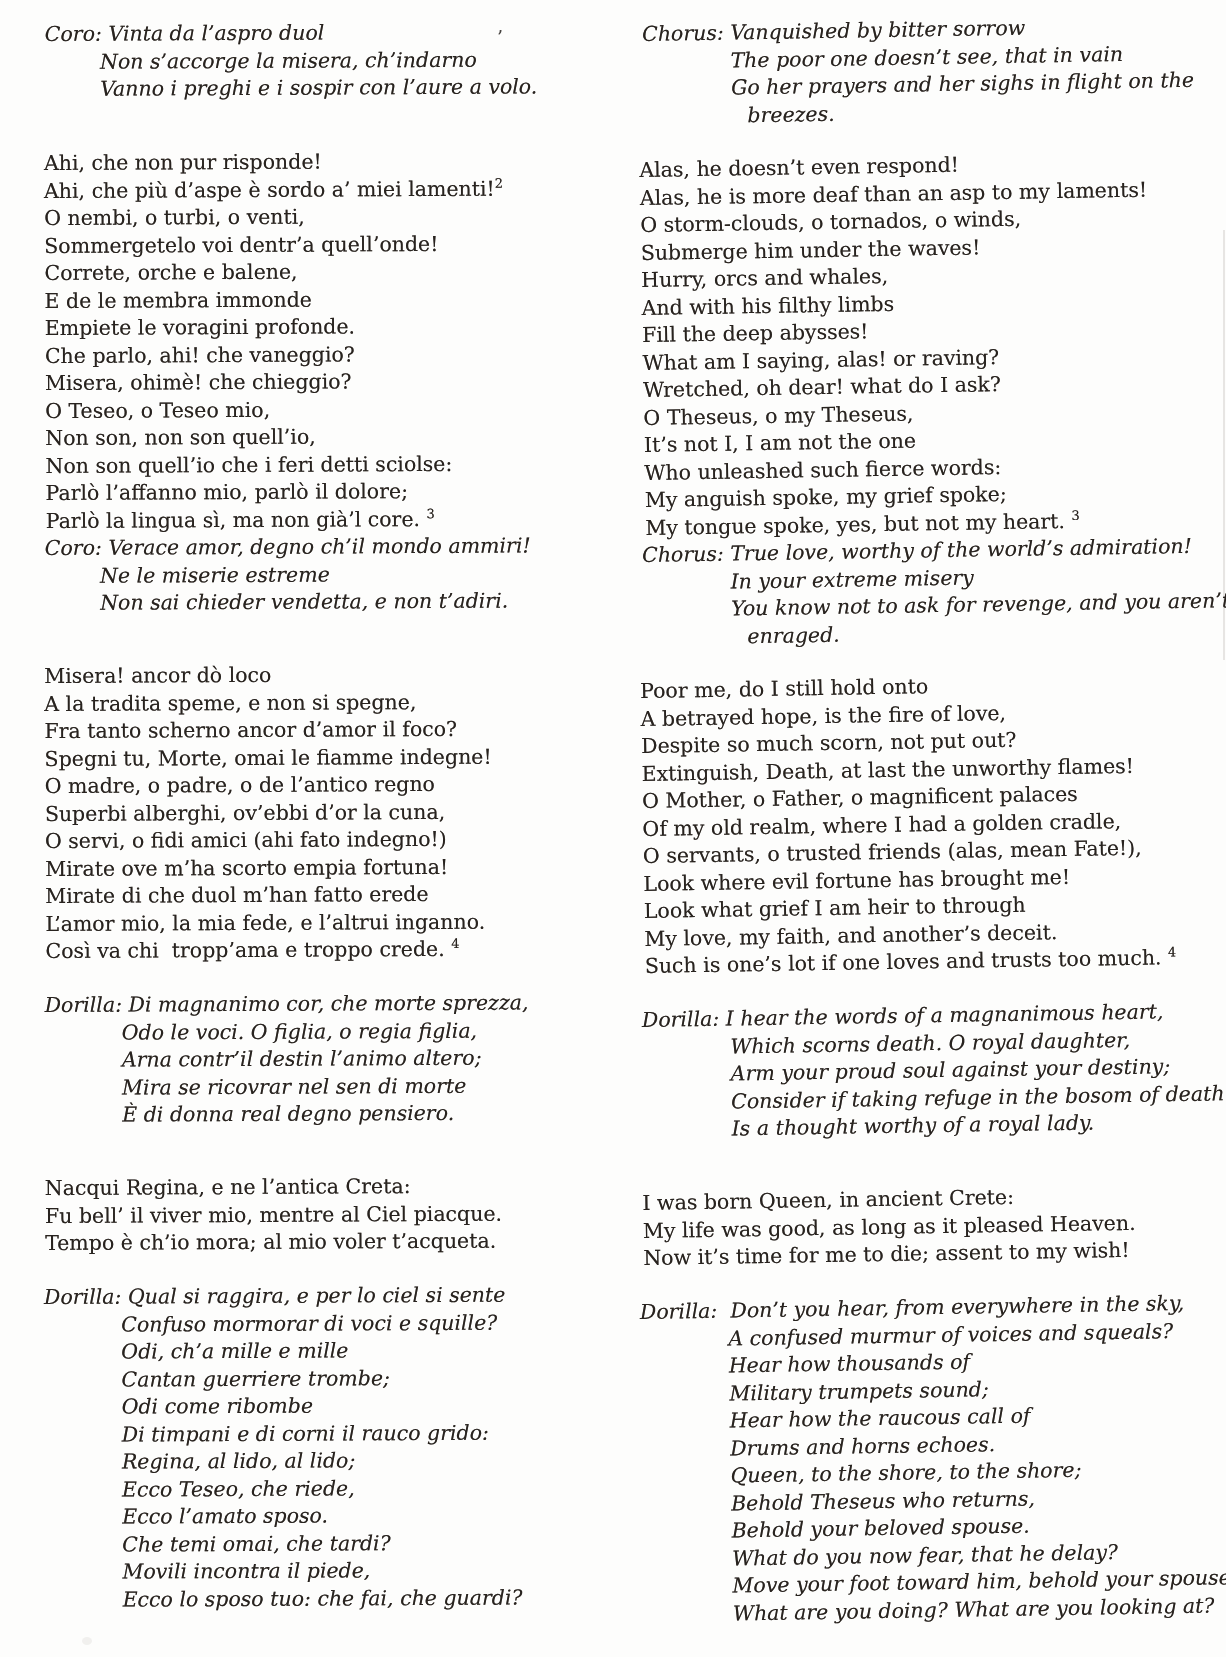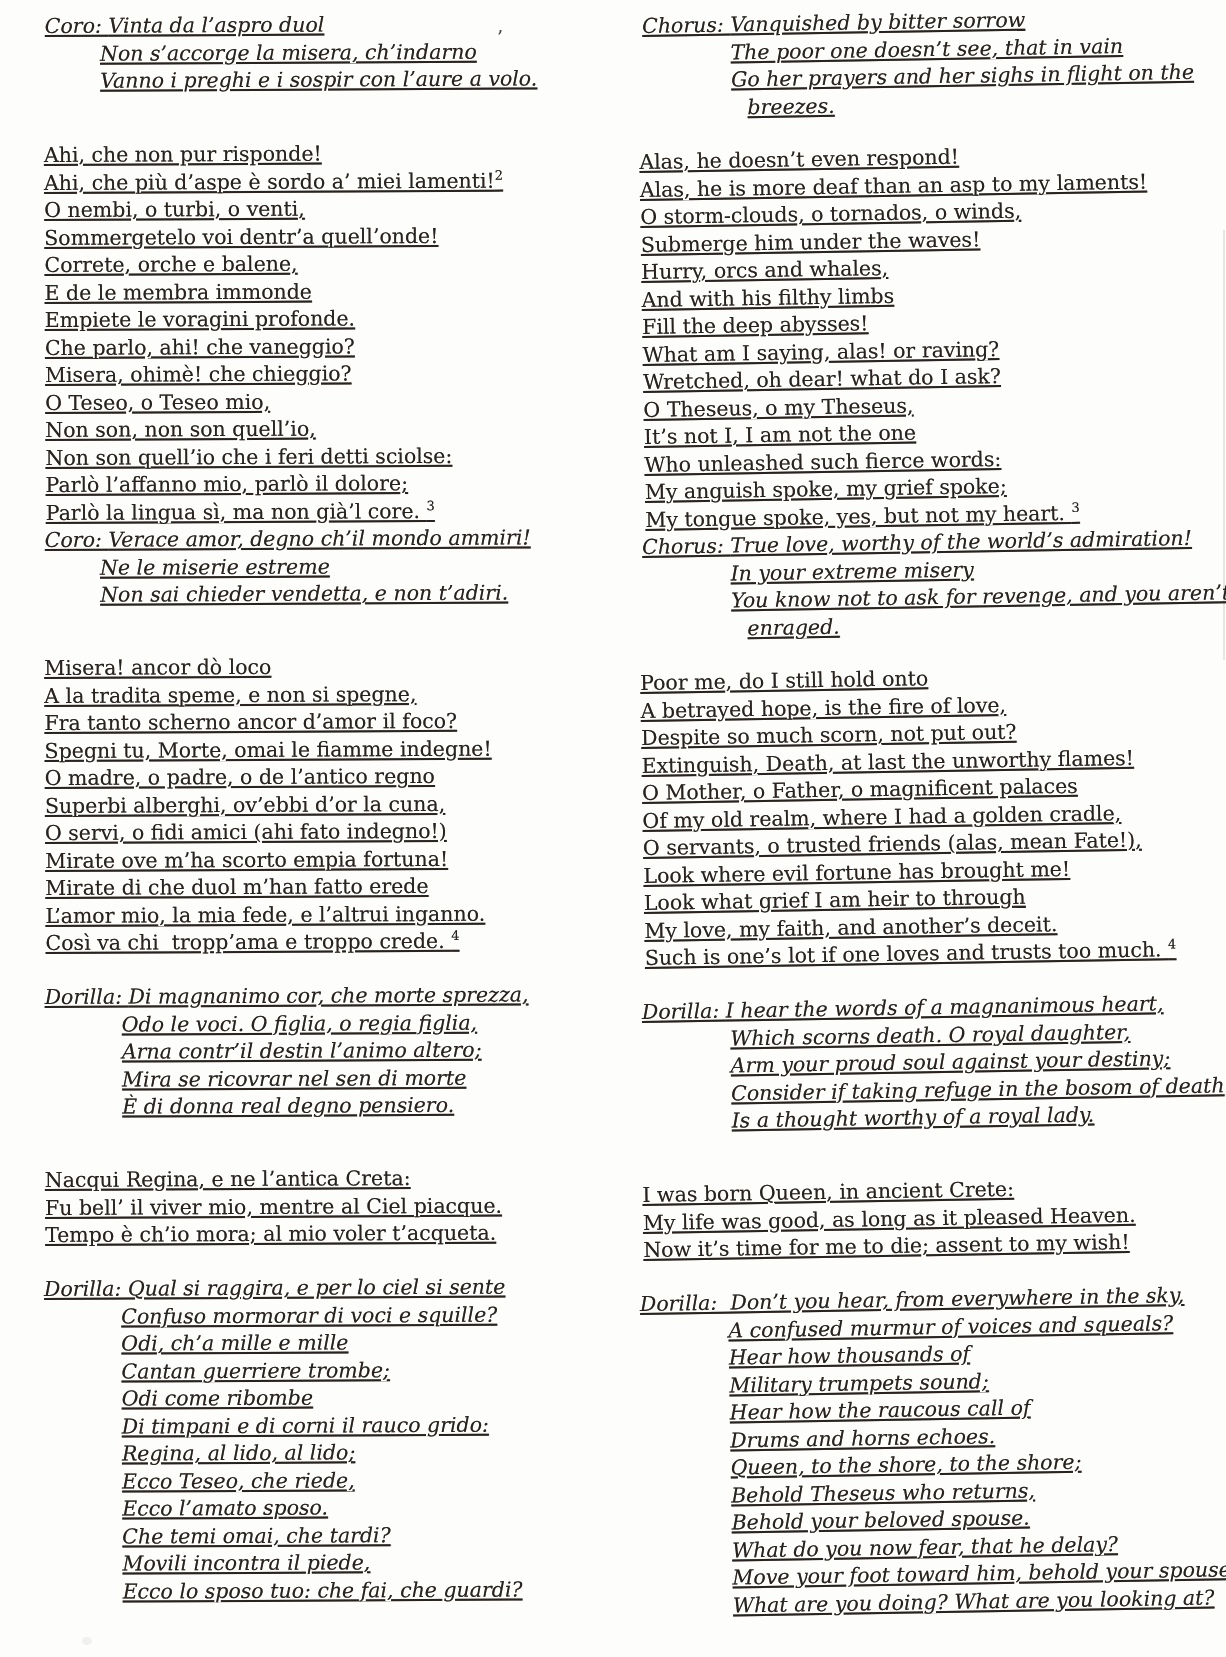--- a/index.html
+++ b/index.html
@@ -5,21 +5,21 @@
   html,body{margin:0;padding:0;background:#ffffff;}
   .page{
     position:relative;
     width:1226px;height:1657px;
     background:#fdfdfc;
     color:#28231f;
     font-family:"DejaVu Serif","Liberation Serif",serif;
     font-size:20.5px;
     overflow:hidden;
   }
-  .col{position:absolute;top:13px;text-decoration:underline;}
+  .col{position:absolute;top:21px;}
   .col-left{left:45px;width:578px;}
   .col-right{left:643px;width:583px;}
   .stanza{margin:0 0 26px 0;}
   .break-none{margin-bottom:0;}
   .break-stanza{margin-bottom:26px;}
   .break-section{margin-bottom:46px;}
   .stanza.italic{font-style:italic;}
   .col-left .stanza{transform:rotate(-0.3deg);transform-origin:0 60%;}
   .col-right .stanza{transform:rotate(-0.95deg);transform-origin:0 60%;}
   .line{

